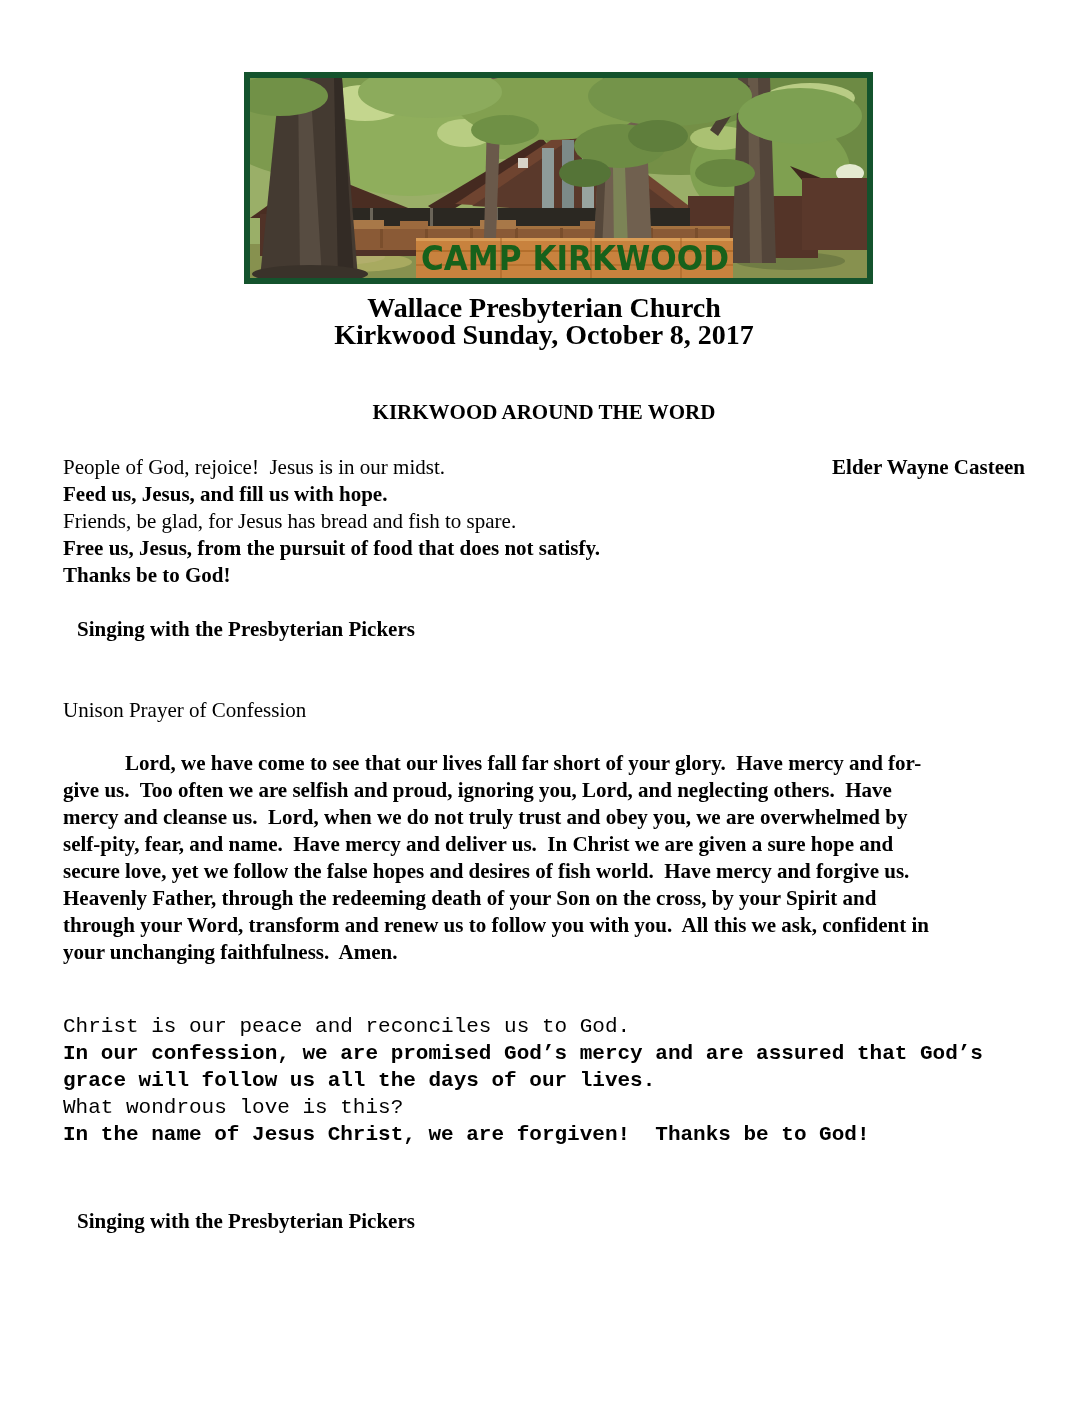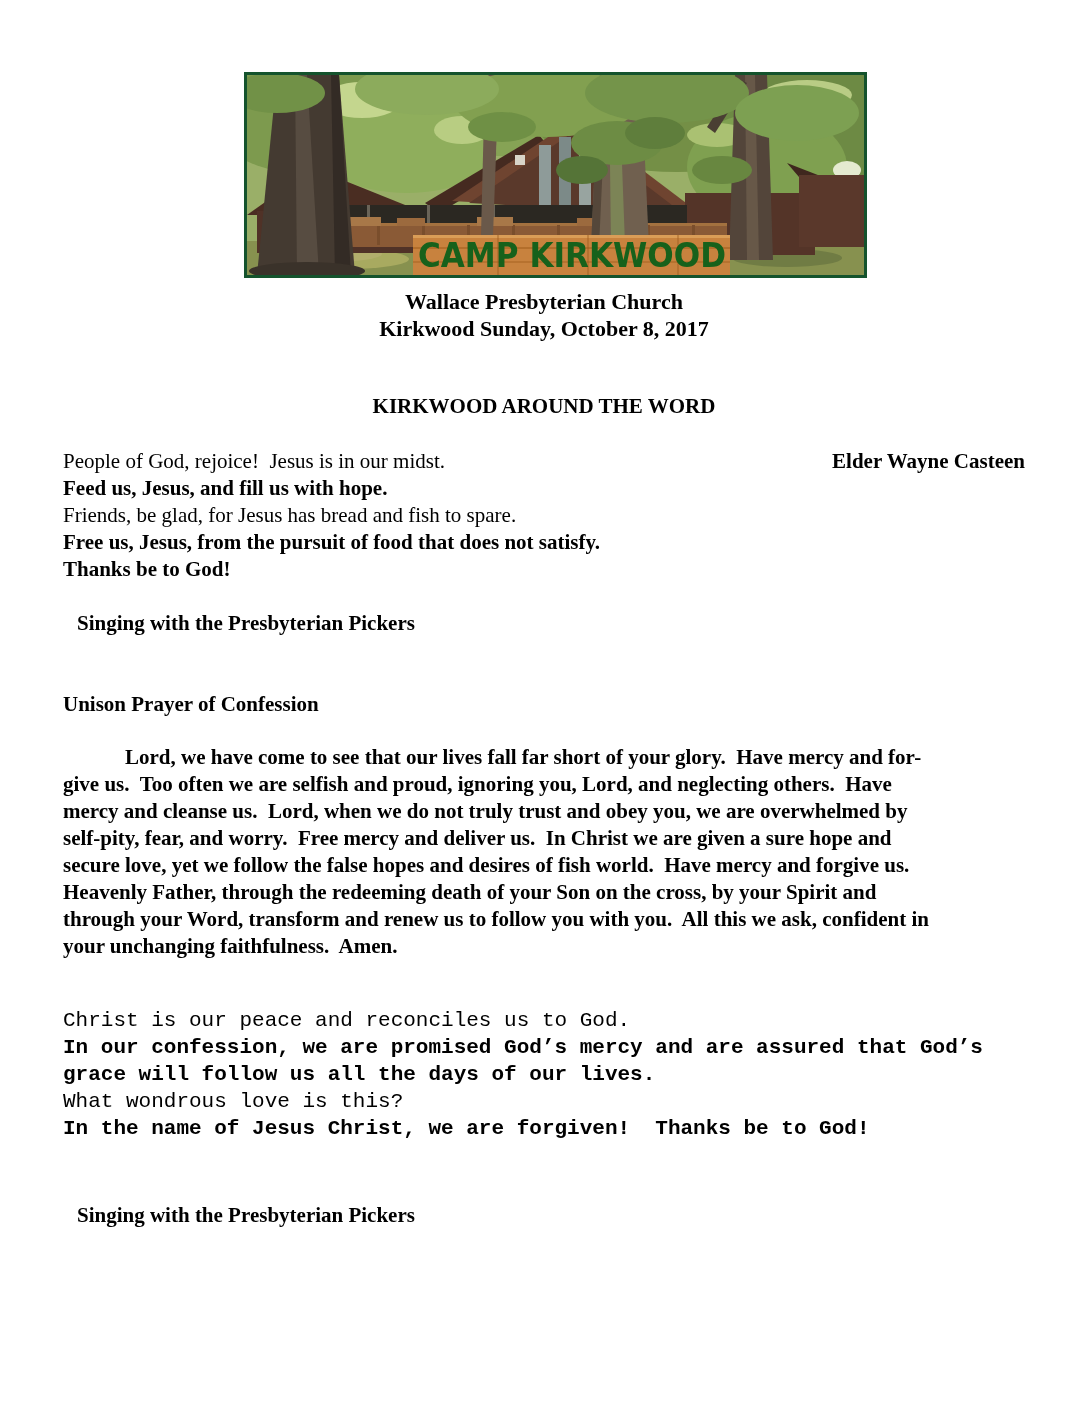--- a/index.html
+++ b/index.html
@@ -17,31 +17,31 @@
   .line { white-space:pre; }
   .row { padding:0 63px; }
   .response { font-weight:bold; }
   .leader-row { display:flex; justify-content:space-between; }
 
   .banner {
     box-sizing:content-box;
     margin:72px 0 0 244px;
     width:617px;
     height:200px;
-    border:3px solid #14532d;
+    border:6px solid #14532d;
     background:#fca5a5;
   }
   .banner svg { display:block; }
 
-  .title-block { margin-top:10px; text-align:center; font-weight:bold; font-size:22px; }
+  .title-block { margin-top:10px; text-align:center; font-weight:bold; font-size:28px; }
   .gathering { margin-top:51px; text-align:center; font-weight:bold; }
   .ctw { margin-top:28px; }
   .singing { margin-top:27px; font-weight:bold;margin-left:14px; }
   .singing.second { margin-top:60px; }
-  .confession-heading { margin-top:54px; font-weight:bold; }
+  .confession-heading { margin-top:54px; font-weight:normal; }
   .prayer { margin-top:26px; font-weight:bold; }
   .prayer .first { text-indent:62px; }
   .assurance { margin-top:47px;font-family:Liberation Mono, monospace; }
 </style>
 </head>
 <body>
 
 <div class="page">
 
   <div class="banner">
@@ -174,21 +174,21 @@
   </div>
 
   <div class="singing row line">Singing with the Presbyterian Pickers</div>
 
   <div class="confession-heading row line">Unison Prayer of Confession</div>
 
   <div class="prayer">
     <div class="row line first">Lord, we have come to see that our lives fall far short of your glory.  Have mercy and for-</div>
     <div class="row line">give us.  Too often we are selfish and proud, ignoring you, Lord, and neglecting others.  Have</div>
     <div class="row line">mercy and cleanse us.  Lord, when we do not truly trust and obey you, we are overwhelmed by</div>
-    <div class="row line">self-pity, fear, and worry.  Free mercy and deliver us.  In Christ we are given a sure hope and</div>
+    <div class="row line">self-pity, fear, and name.  Have mercy and deliver us.  In Christ we are given a sure hope and</div>
     <div class="row line">secure love, yet we follow the false hopes and desires of fish world.  Have mercy and forgive us.</div>
     <div class="row line">Heavenly Father, through the redeeming death of your Son on the cross, by your Spirit and</div>
     <div class="row line">through your Word, transform and renew us to follow you with you.  All this we ask, confident in</div>
     <div class="row line">your unchanging faithfulness.  Amen.</div>
   </div>
 
   <div class="assurance">
     <div class="row line">Christ is our peace and reconciles us to God.</div>
     <div class="row response line">In our confession, we are promised God’s mercy and are assured that God’s</div>
     <div class="row response line">grace will follow us all the days of our lives.</div>

